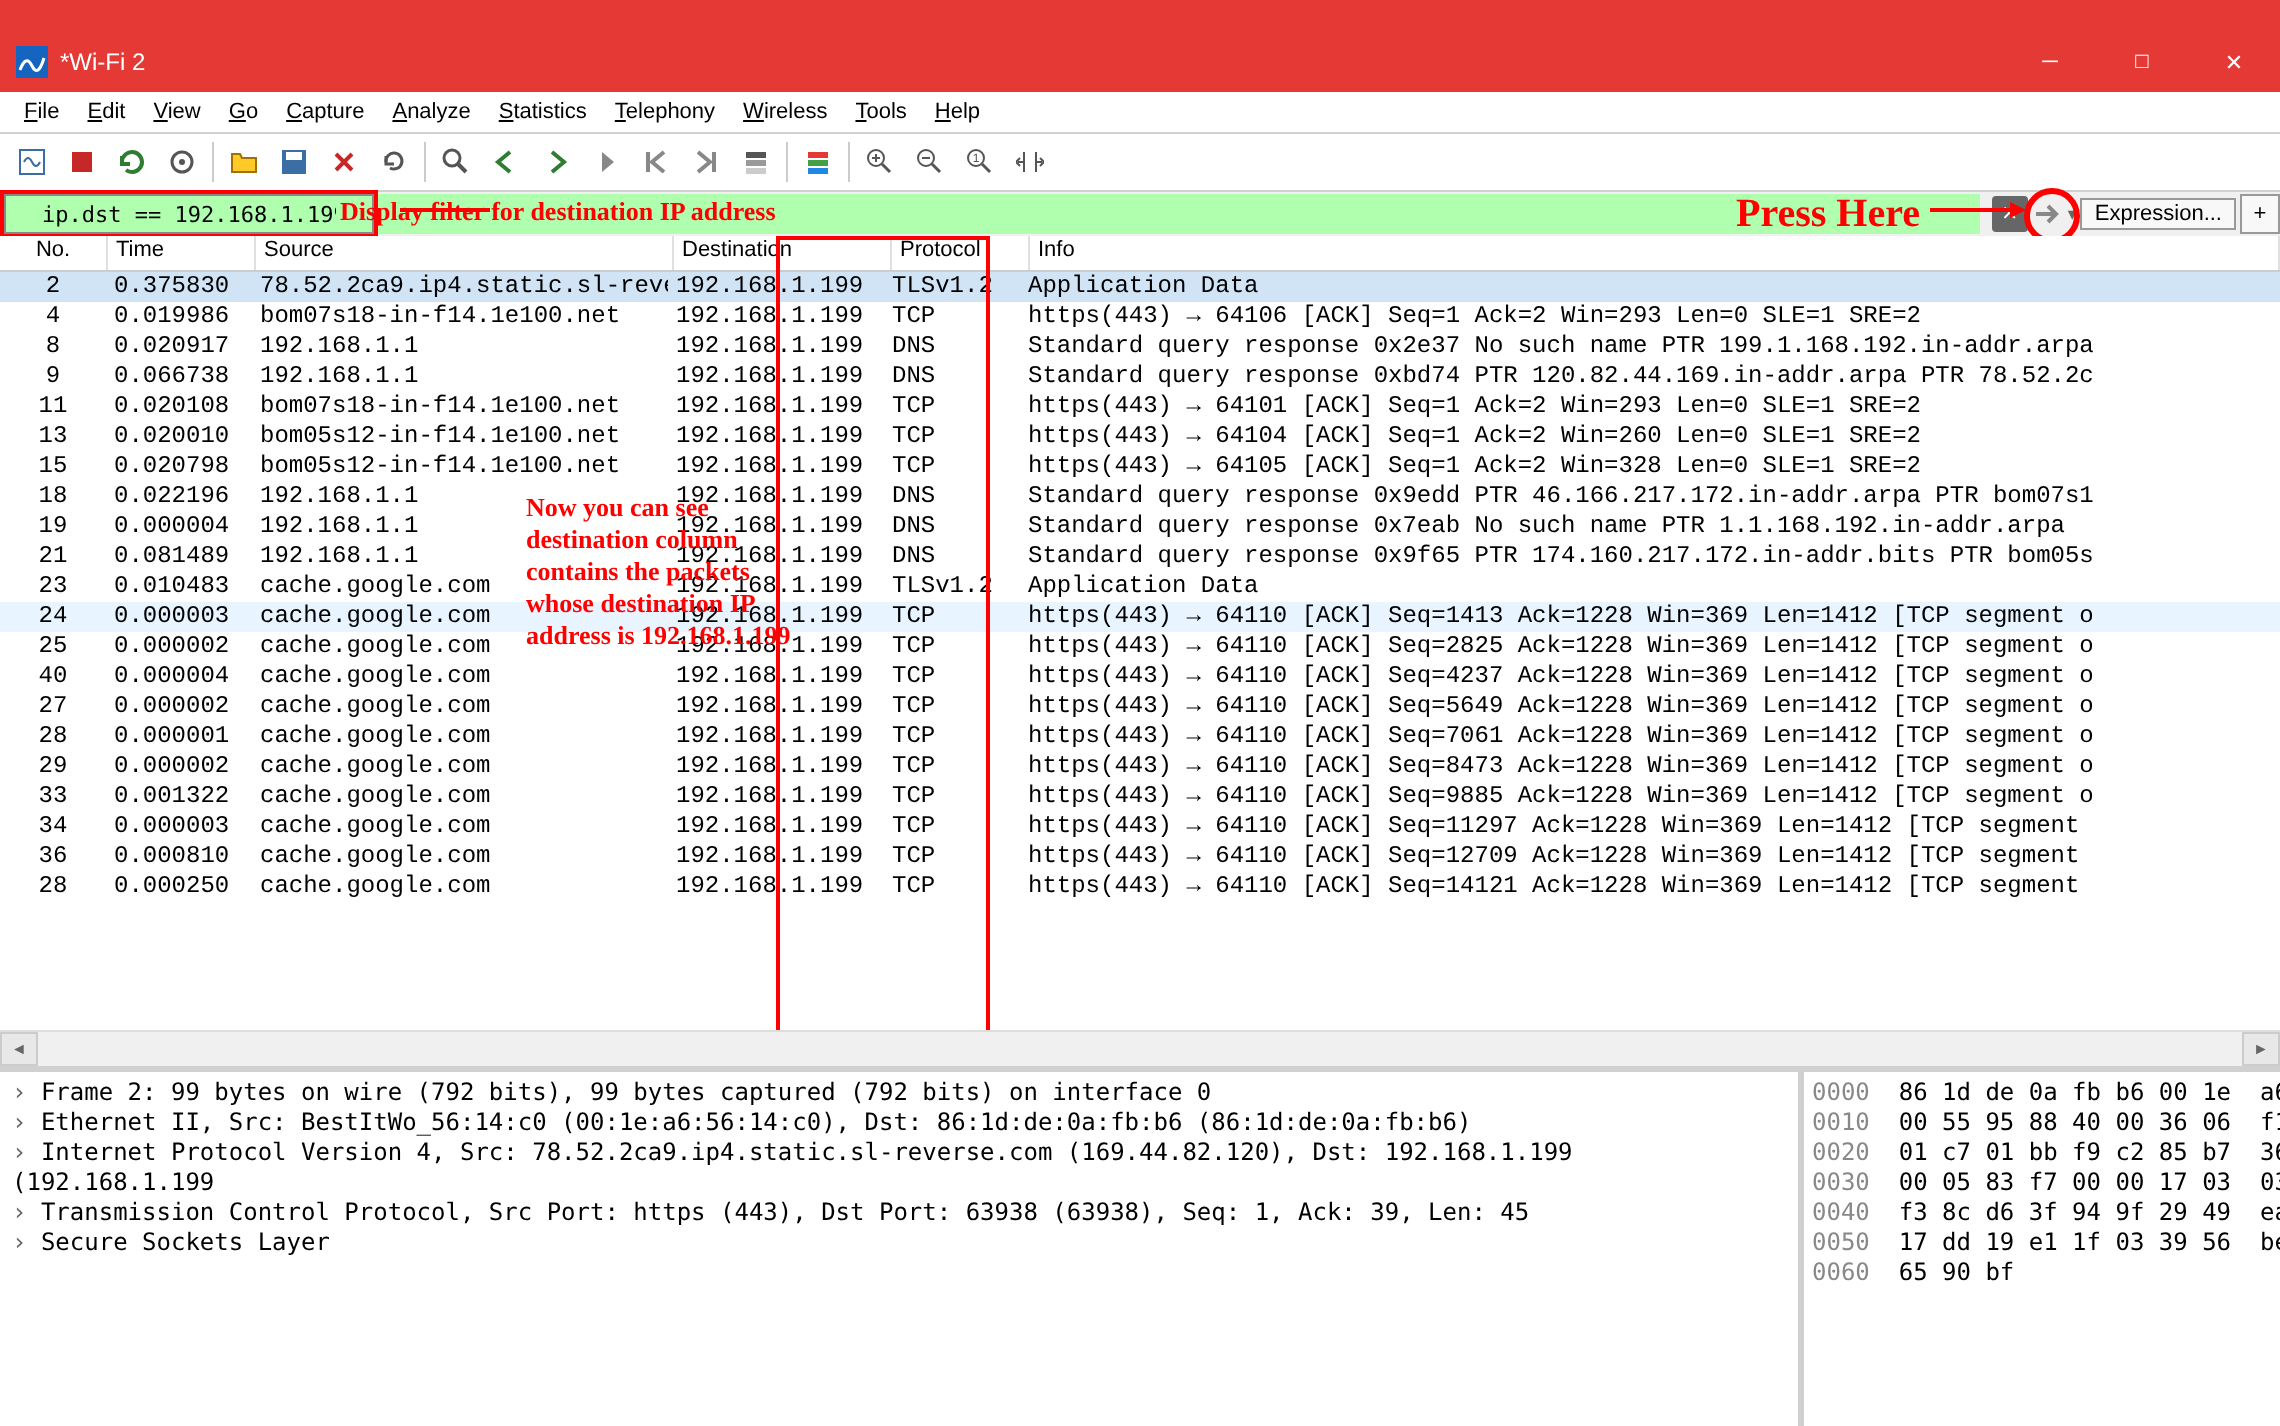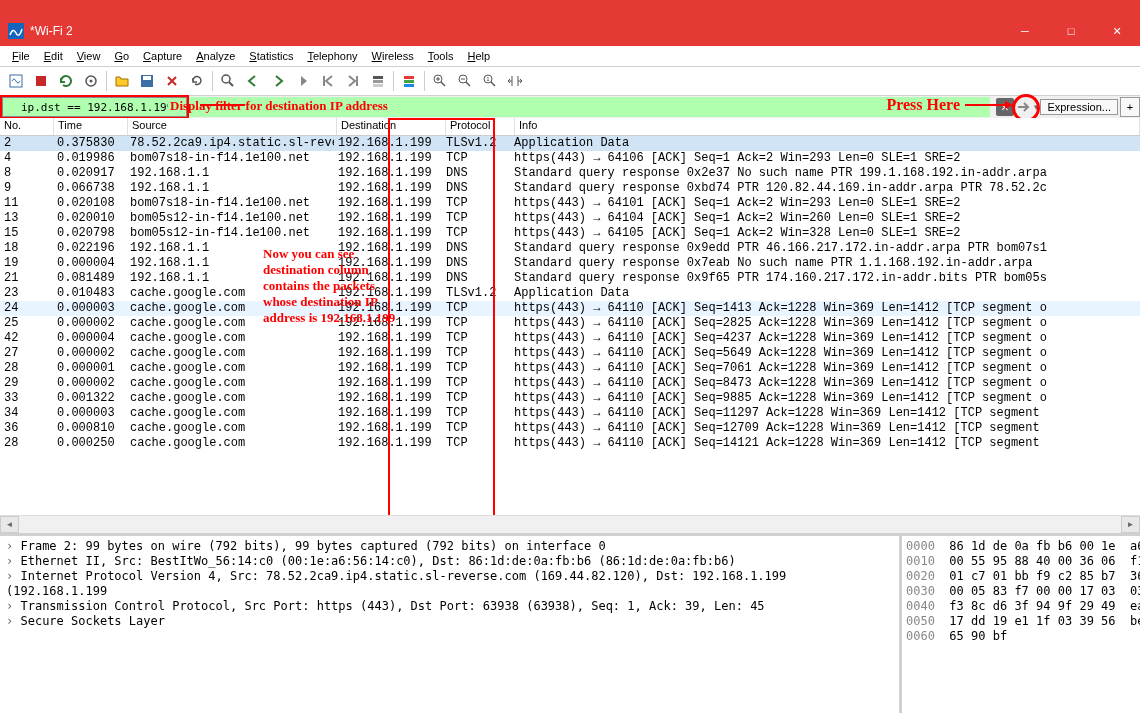--- a/index.html
+++ b/index.html
@@ -23,21 +23,21 @@
 .clear-x{width:18px;height:18px;background:#666;color:#fff;display:flex;align-items:center;justify-content:center;font-size:10px;border-radius:2px;margin-left:2px}
 .apply-btn{width:20px;height:20px;display:flex;align-items:center;justify-content:center}
 .expr-btn{border:1px solid #999;background:#f8f8f8;padding:1px 6px;font-size:11px;margin:0 2px}
 .plus-btn{border:1px solid #999;background:#f8f8f8;width:18px;height:18px;display:flex;align-items:center;justify-content:center}
 .packets{height:415px;overflow:hidden;position:relative;border-bottom:3px solid #d0d0d0}
 .colhdr{display:flex;background:#fff;border-bottom:1px solid #ccc;height:17px;font-size:11px}
 .colhdr div{border-right:1px solid #e0e0e0;padding:1px 4px;overflow:hidden;white-space:nowrap}
 .pkt-rows{font-family:Consolas,"Courier New",monospace;font-size:12px}
 .pkt-row{display:flex;height:15px;white-space:nowrap}
 .pkt-row div{padding:0 4px;overflow:hidden}
-.c-no{width:45px;text-align:left}
+.c-no{width:45px;text-align:center}
 .c-time{width:65px}
 .c-src{width:200px}
 .c-dst{width:100px}
 .c-proto{width:60px}
 .c-info{flex:1}
 .row-light{background:#e8f4ff}
 .row-sel{background:#d0e4f5}
 .hl-red{position:absolute;border:2px solid red;pointer-events:none}
 .annotation{position:absolute;color:red;font-weight:bold;font-family:"Segoe UI";pointer-events:none}
 .circle-red{position:absolute;border:3px solid red;border-radius:50%;pointer-events:none}
@@ -223,21 +223,21 @@
           <path d="M3 9 L12 9 M9 5 L13 9 L9 13" fill="none" stroke="#888" stroke-width="2"></path>
         </svg>
       </div>
     <span style="font-size:9px;color:#666">▾</span>
     <button class="expr-btn">Expression...</button>
     <div class="plus-btn">+</div>
   </div>
 
   <div class="annotation" style="left:170px;top:2px;font-size:13px">Display filter for destination IP address</div>
   <div style="position:absolute;left:200px;top:8px;width:45px;height:2px;background:red"></div>
-  <div class="annotation" style="right:180px;top:0;font-size:16px">Press Here</div>
+  <div class="annotation" style="right:180px;top:0;font-size:20px">Press Here</div>
   <div style="position:absolute;right:135px;top:8px;width:40px;height:2px;background:red"></div>
   <div style="position:absolute;right:127px;top:5px;width:0;height:0;border-left:8px solid red;border-top:4px solid transparent;border-bottom:4px solid transparent"></div>
   <div class="circle-red" style="right:100px;top:-2px;width:22px;height:22px"></div>
 </div>
 
 <div class="packets">
   <div class="colhdr" id="colhdr">
       <div class="c-no">No.</div>
       <div class="c-time">Time</div>
       <div class="c-src">Source</div>
@@ -344,21 +344,21 @@
       </div>
       <div class="pkt-row ">
         <div class="c-no">25</div>
         <div class="c-time">0.000002</div>
         <div class="c-src">cache.google.com</div>
         <div class="c-dst">192.168.1.199</div>
         <div class="c-proto">TCP</div>
         <div class="c-info">https(443) → 64110 [ACK] Seq=2825 Ack=1228 Win=369 Len=1412 [TCP segment o</div>
       </div>
       <div class="pkt-row ">
-        <div class="c-no">42</div>
+        <div class="c-no">40</div>
         <div class="c-time">0.000004</div>
         <div class="c-src">cache.google.com</div>
         <div class="c-dst">192.168.1.199</div>
         <div class="c-proto">TCP</div>
         <div class="c-info">https(443) → 64110 [ACK] Seq=4237 Ack=1228 Win=369 Len=1412 [TCP segment o</div>
       </div>
       <div class="pkt-row ">
         <div class="c-no">27</div>
         <div class="c-time">0.000002</div>
         <div class="c-src">cache.google.com</div>

